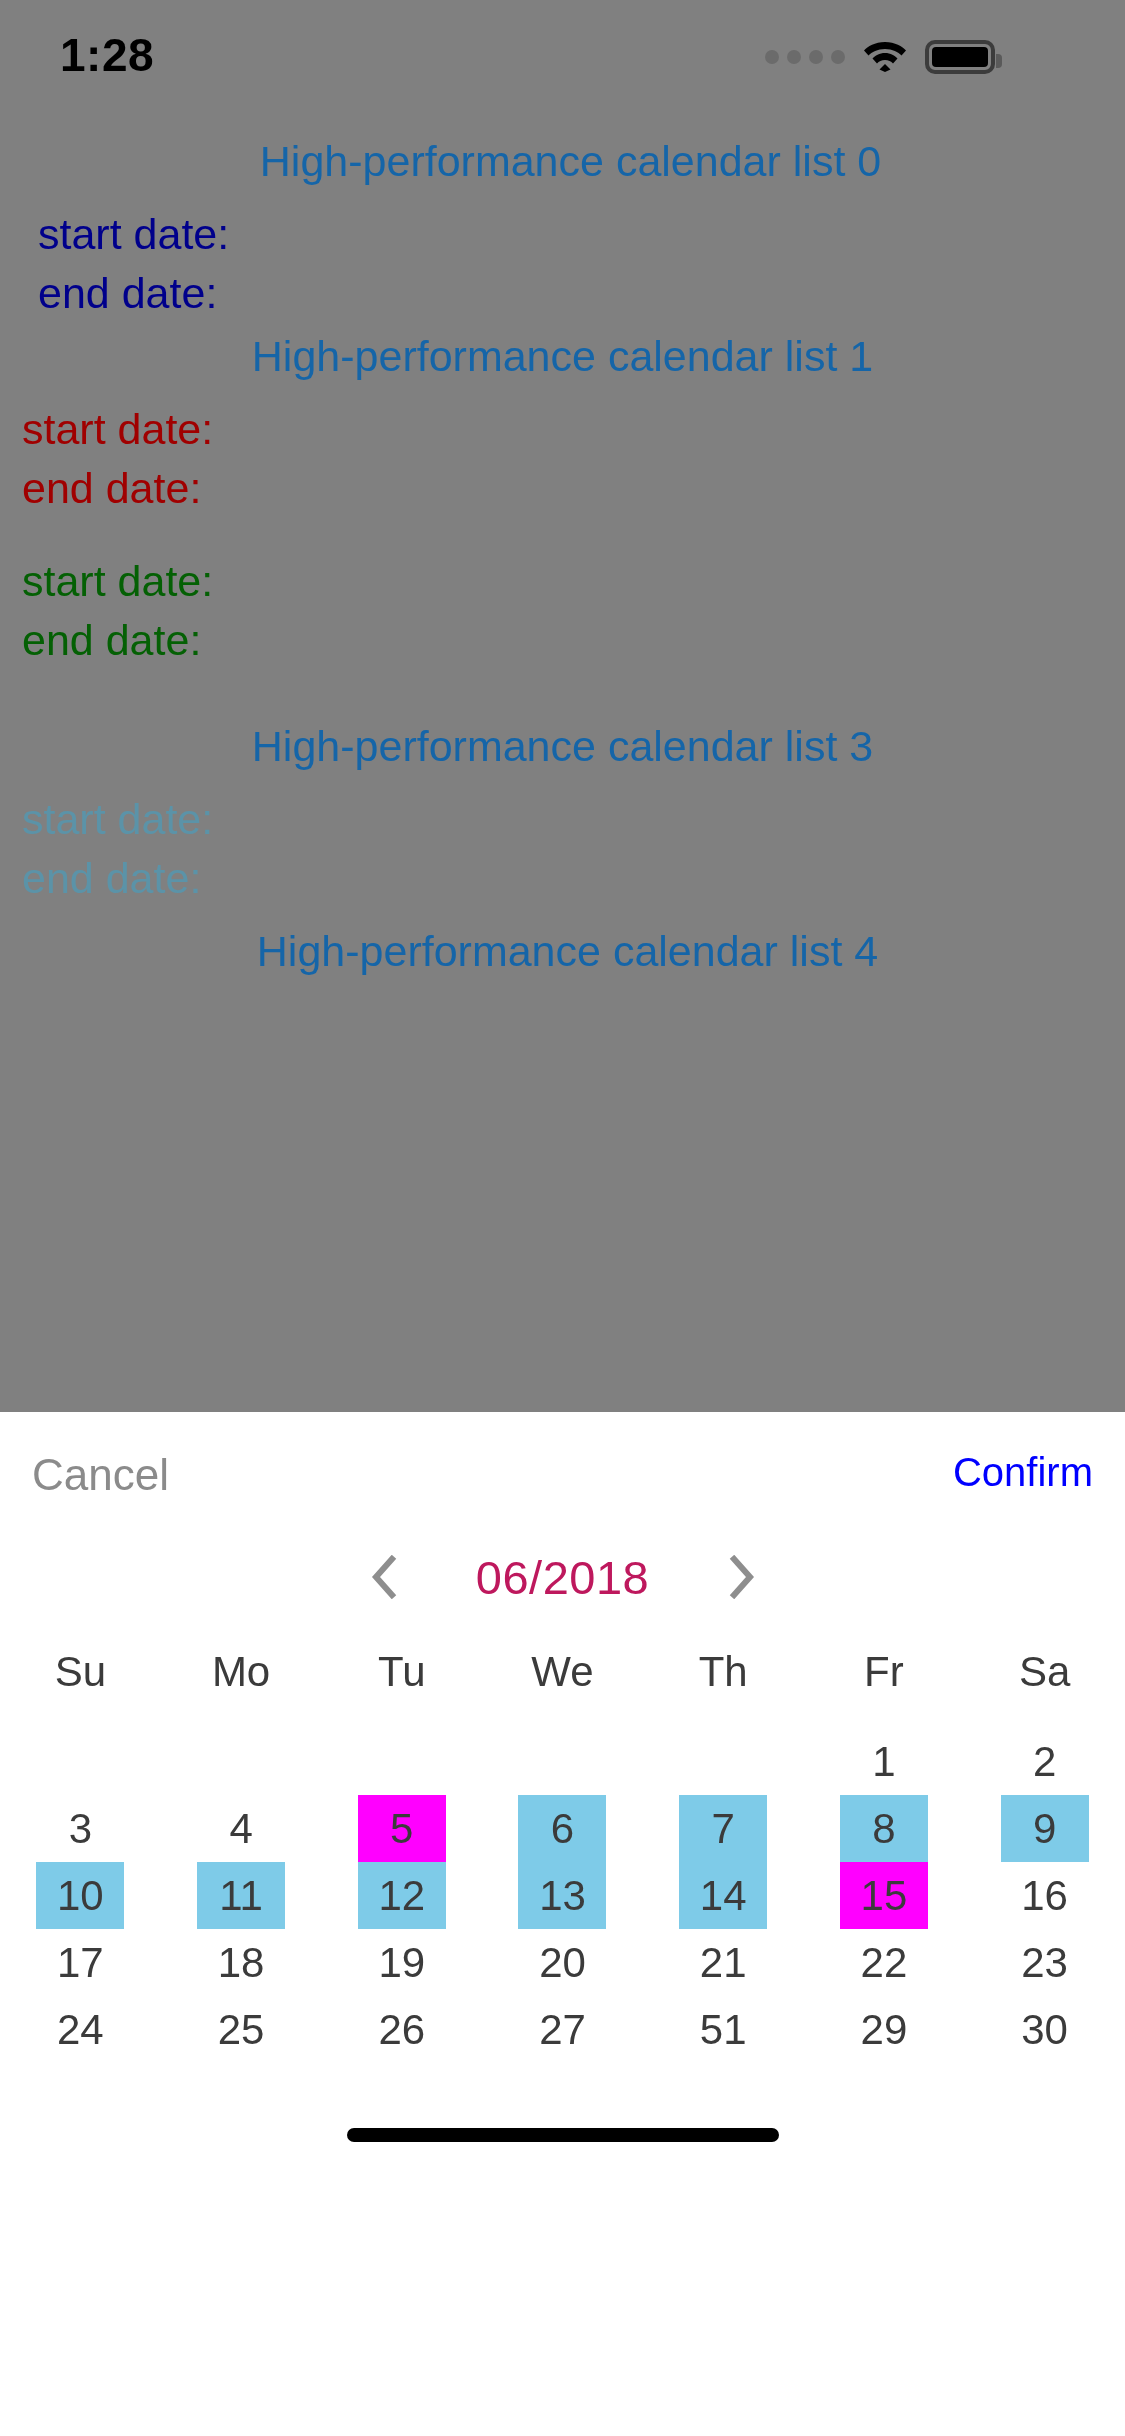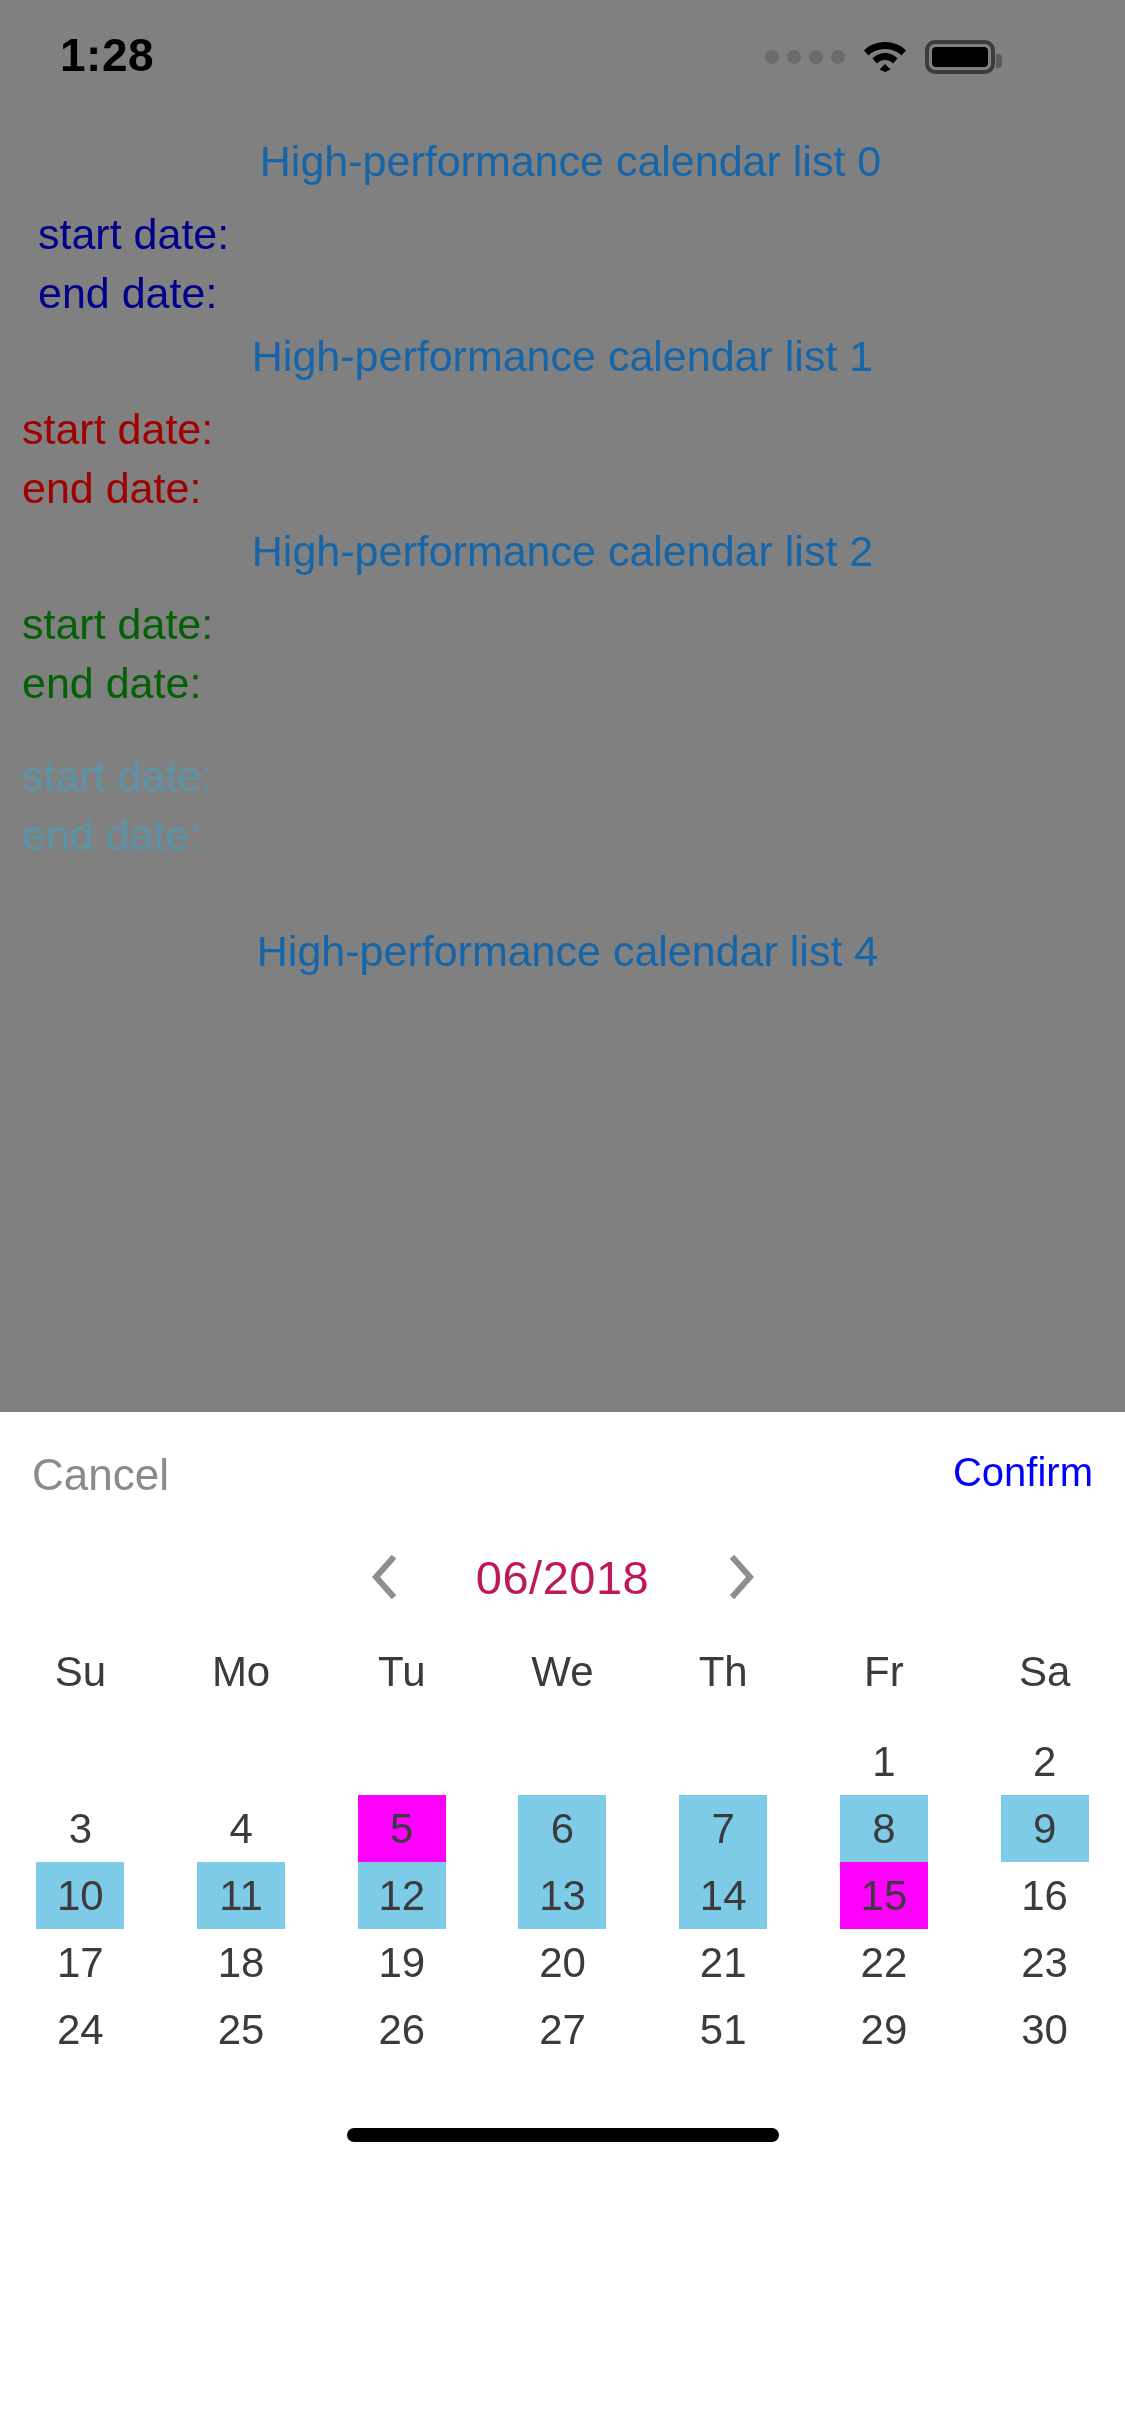--- a/index.html
+++ b/index.html
@@ -186,27 +186,27 @@
           </div>
         </div>
         <div class="cal-section" style="top: 335px;">
           <div class="cal-title" style="color: rgb(21, 101, 168);">High-performance calendar list 1</div>
           <div class="cal-dates">
             <div style="color: rgb(160, 0, 0);">start date:</div>
             <div style="color: rgb(160, 0, 0);">end date:</div>
           </div>
         </div>
         <div class="cal-section" style="top: 530px;">
-          <div class="cal-title" style="color: rgb(21, 101, 168);">High-performance calendar list 2</div>
           <div class="cal-dates">
             <div style="color: rgb(4, 96, 4);">start date:</div>
             <div style="color: rgb(4, 96, 4);">end date:</div>
           </div>
         </div>
         <div class="cal-section" style="top: 725px;">
+          <div class="cal-title" style="color: rgb(21, 101, 168);">High-performance calendar list 3</div>
           <div class="cal-dates">
             <div style="color: rgb(91, 147, 168);">start date:</div>
             <div style="color: rgb(91, 147, 168);">end date:</div>
           </div>
         </div>
         <div class="cal-section" style="top: 930px; padding-left: 10px;">
           <div class="cal-title" style="color: rgb(21, 101, 168);">High-performance calendar list 4</div>
         </div>
       </div>
   </div>

